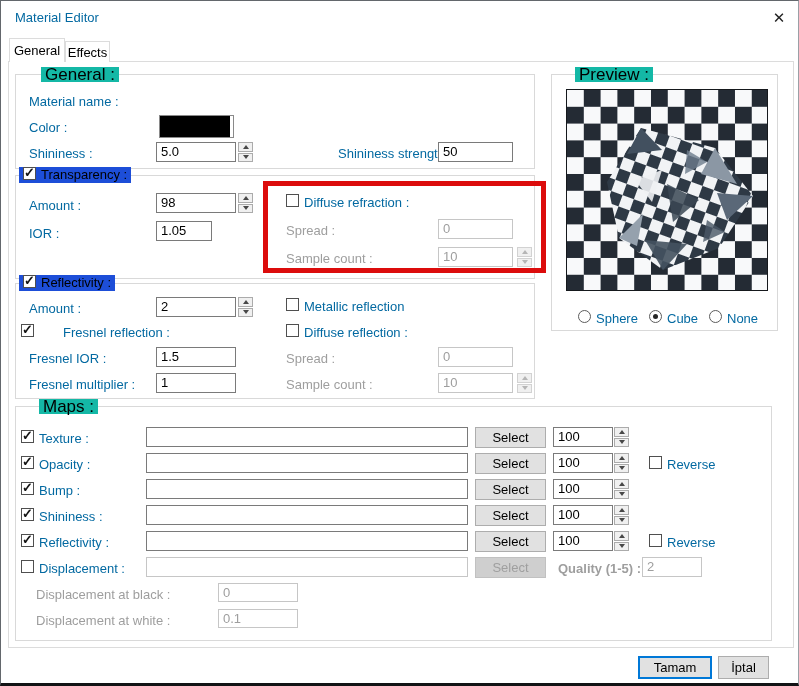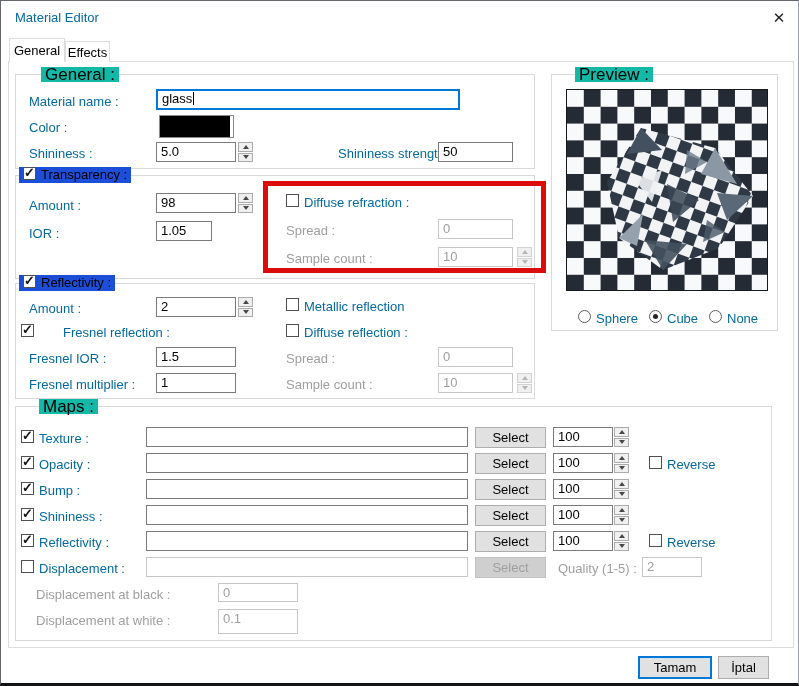--- a/index.html
+++ b/index.html
@@ -69,21 +69,20 @@
   <div class="close">✕</div>
 
   <div class="page"></div>
   <div class="tab" style="left:64px;top:40px;width:45px;height:21px;z-index:1;">Effects</div>
   <div class="tab" style="left:8px;top:37px;width:56px;height:24px;z-index:3;">General</div>
 
   <div class="grp" style="left:14px;top:73px;width:520px;height:95px;"></div>
   <div class="legend" style="left:24px;top:66px;">General :</div>
 
   <div class="lb" style="left:28px;top:93px;">Material name :</div>
-  <div class="tb focused" style="left:155px;top:88px;width:304px;height:21px;"><span>glass</span><span class="caret"></span></div>
 
   <div class="lb" style="left:28px;top:119px;">Color :</div>
   <div class="swatch"></div>
 
   <div class="lb" style="left:28px;top:145px;">Shininess :</div>
   <div class="tb" style="left:155px;top:141px;width:80px;">5.0</div>
   <div class="ud" style="left:237px;top:141px;">
     <div class="b">
         <div class="tri-up"></div>
       </div>
@@ -249,27 +248,27 @@
         <div class="tri-dn"></div>
       </div>
   </div>
   <div class="cb" style="left:648px;top:533px;"></div>
   <div class="lb" style="left:666px;top:534px;">Reverse</div>
 
   <div class="cb" style="left:20px;top:559px;"></div>
   <div class="lb" style="left:38px;top:560px;">Displacement :</div>
   <div class="tb dis" style="left:145px;top:556px;width:322px;"></div>
   <div class="btn dis" style="left:474px;top:556px;width:71px;height:21px;">Select</div>
-  <div class="lb g" style="left:557px;top:560px;">Quality (1-5) :</div>
+  <div class="lb g" style="left:557px;top:560px;font-weight:bold;">Quality (1-5) :</div>
   <div class="tb dis" style="left:641px;top:556px;width:60px;">2</div>
 
   <div class="lb g" style="left:35px;top:586px;">Displacement at black :</div>
   <div class="tb dis" style="left:217px;top:582px;width:80px;height:19px;">0</div>
   <div class="lb g" style="left:35px;top:612px;">Displacement at white :</div>
-  <div class="tb dis" style="left:217px;top:608px;width:80px;height:25px;">0.1</div>
+  <div class="tb dis" style="left:217px;top:608px;width:80px;height:19px;">0.1</div>
 
   <div class="grp" style="left:550px;top:73px;width:227px;height:257px;"></div>
   <div class="legend" style="left:558px;top:66px;">Preview :</div>
 
   <div class="chk">
     <svg width="200" height="200" viewBox="0 0 200 200">
       <defs>
         <pattern id="pc" width="24" height="24" patternUnits="userSpaceOnUse" patternTransform="rotate(20 100 100)">
           <rect width="24" height="24" fill="#f1f3f5"></rect>
           <rect width="12" height="12" fill="#2e3945"></rect>

